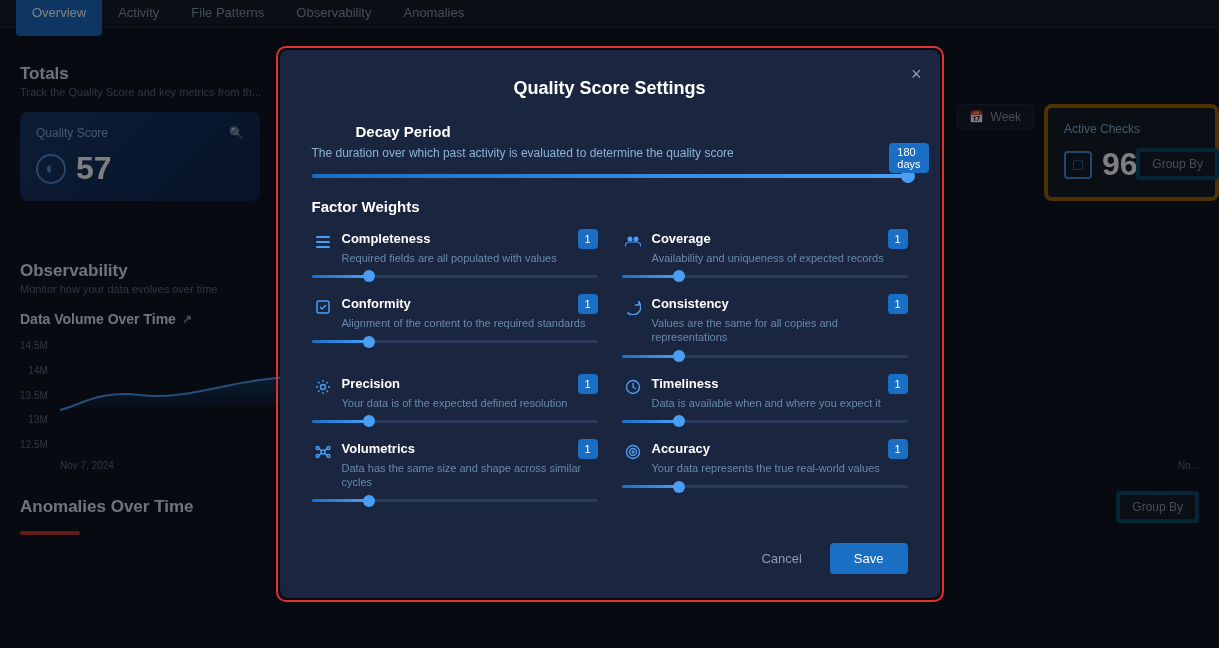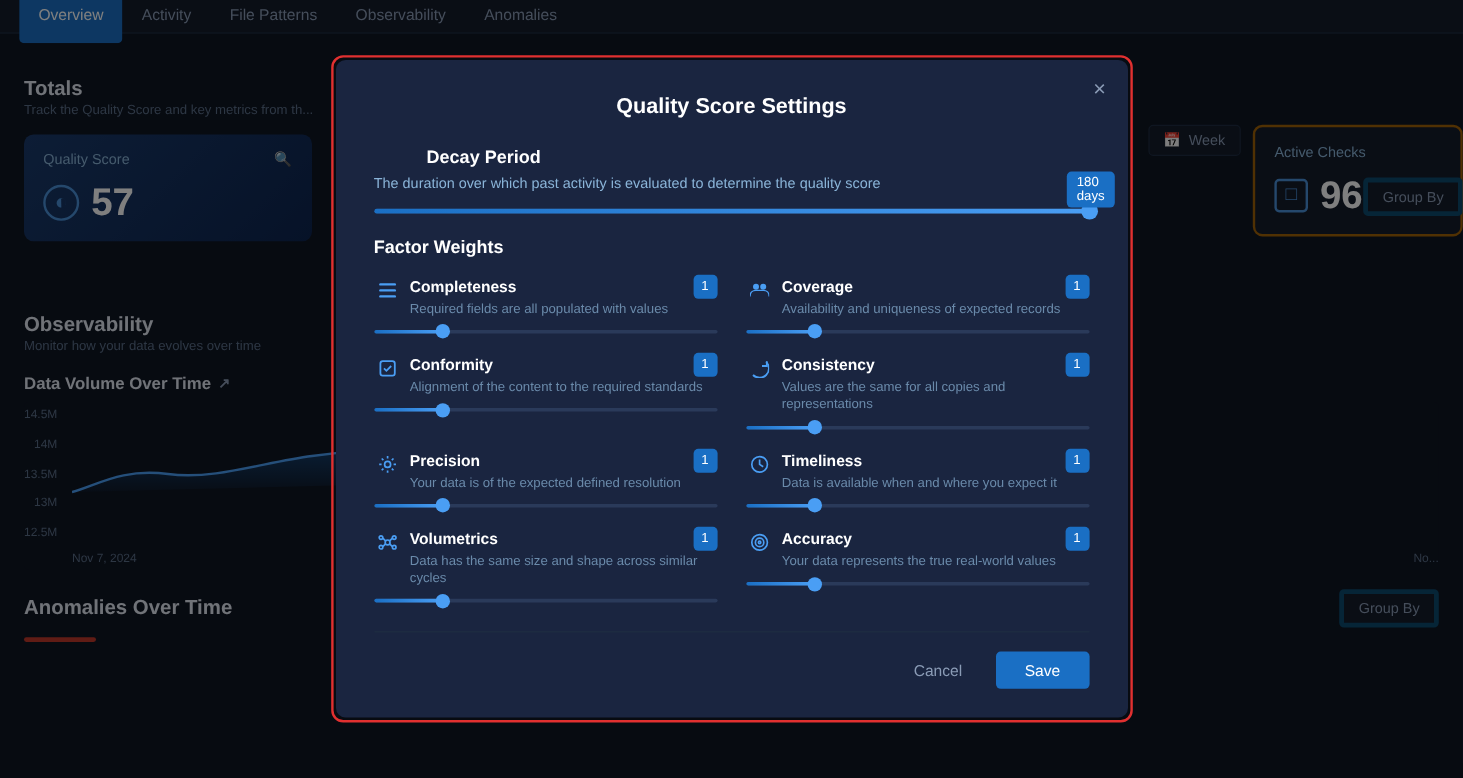--- a/index.html
+++ b/index.html
@@ -429,21 +429,21 @@
         <span>Quality Score</span>
         <span style="cursor:pointer;color:#8ab4d8;">🔍</span>
       </div>
       <div class="metric-card-value">
         <div class="metric-icon-circle" style="font-size:18px;">◐</div>
         <span>57</span>
       </div>
     </div>
   </div>
 
-  <div style="position:absolute;top:60px;right:0;background:#141c2b;border-radius:8px;padding:14px 16px;width:175px;border:2px solid #a16207;">
+  <div style="position:absolute;top:60px;right:0;background:#141c2b;border-radius:8px;padding:14px 16px;width:175px;border:4px solid #a16207;">
     <div style="font-size:12px;color:#8ab4d8;margin-bottom:10px;">Active Checks</div>
     <div style="display:flex;align-items:center;gap:10px;">
       <div style="width:28px;height:28px;border-radius:4px;border:2px solid #4a90d9;display:flex;align-items:center;justify-content:center;color:#4a90d9;">□</div>
       <span style="font-size:32px;font-weight:700;color:#fff;">96</span>
     </div>
   </div>
 
   <div style="position:absolute;top:60px;right:185px;display:flex;gap:8px;">
     <button class="week-btn">
       <span style="font-size:12px;">📅</span>

